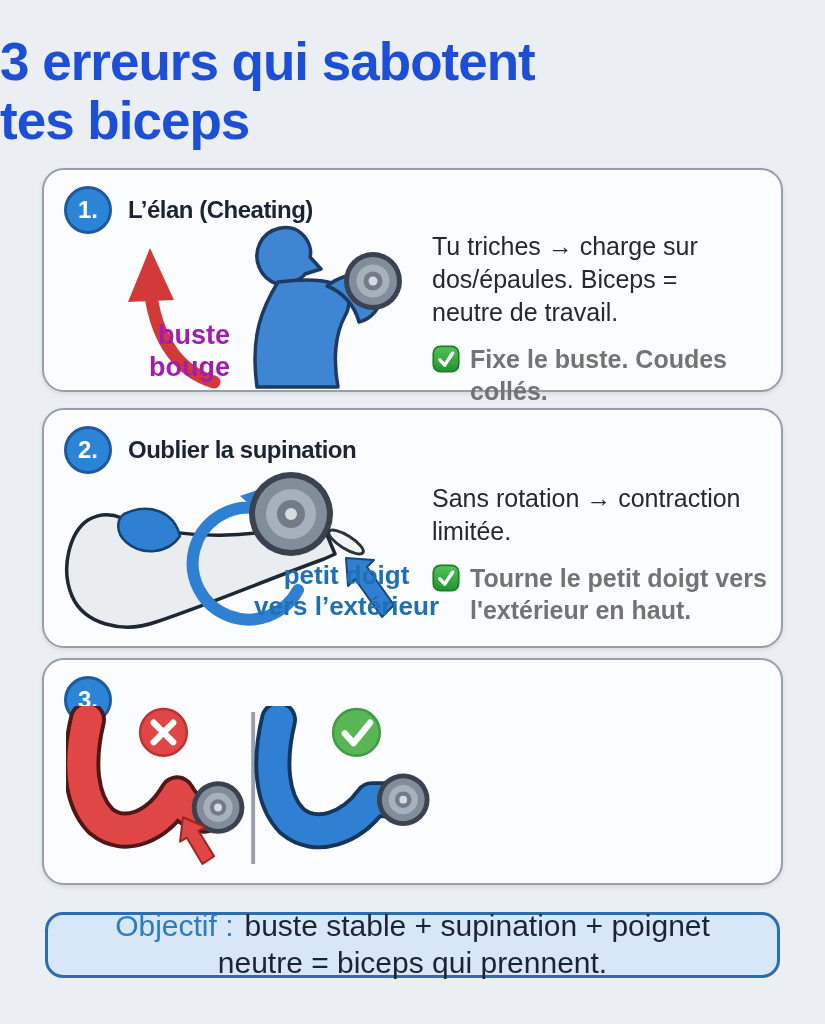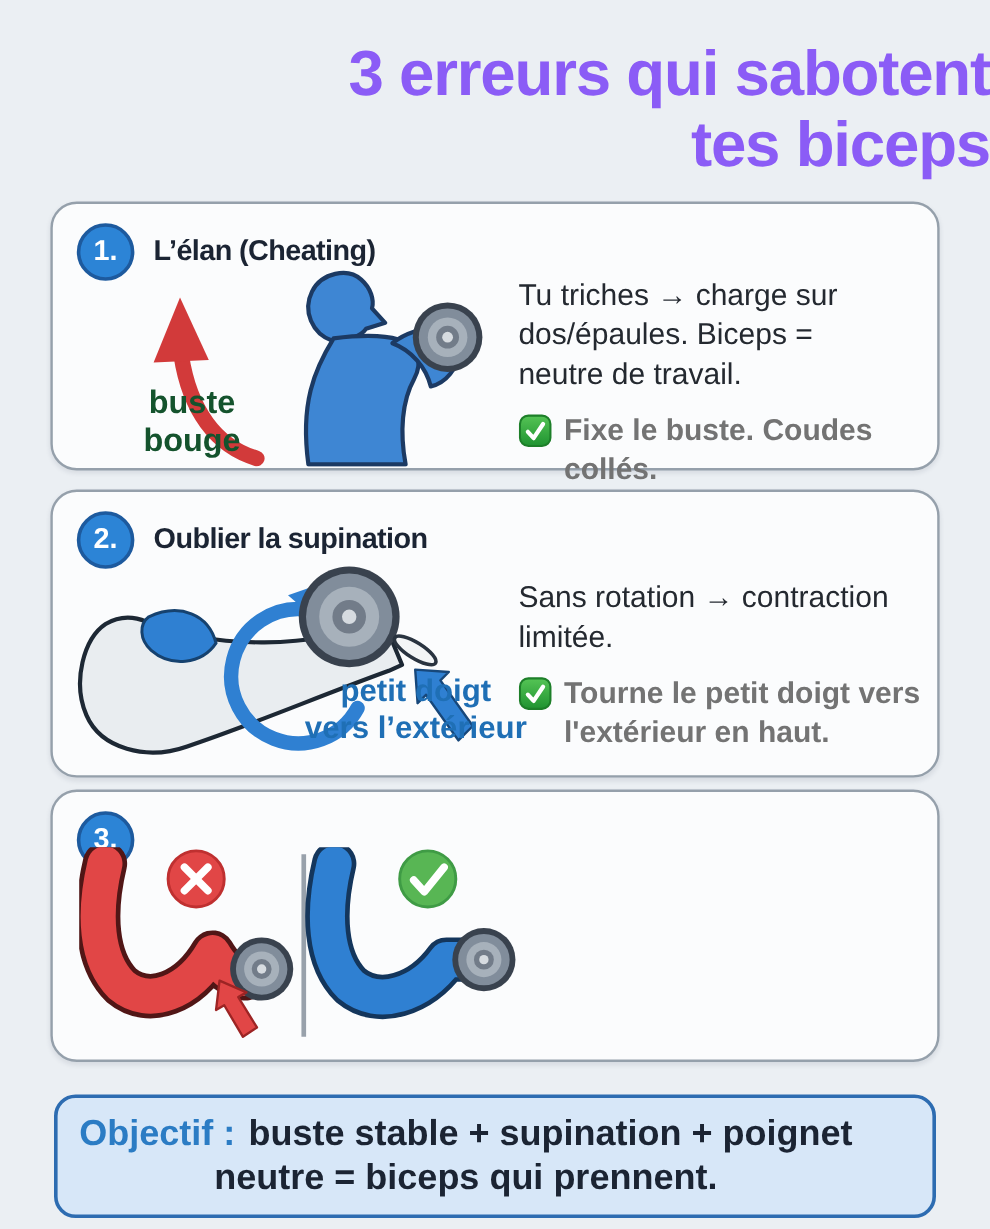--- a/index.html
+++ b/index.html
@@ -5,23 +5,23 @@
   * { margin:0; padding:0; box-sizing:border-box; }
   html,body { width:825px; height:1024px; }
   body {
     position:relative;
     background:#ebeff3;
     font-family:"Liberation Sans", sans-serif;
     overflow:hidden;
   }
   .page-title {
     position:absolute; top:32px; left:0; right:0;
-    text-align:right;
+    text-align:left;
     font-size:53px; font-weight:800; letter-spacing:-1px;
-    color:#8b5cf6; line-height:1.12;
+    color:#1d4ed8; line-height:1.12;
     white-space:pre-line;
   }
   .card {
     position:absolute; left:42px; width:741px;
     background:#fbfcfd;
     border:2.5px solid #95a0ab;
     border-radius:22px;
     box-shadow:0 2px 4px rgba(27,40,65,.10);
   }
   #card-1 { top:168px; height:224px; }
@@ -42,41 +42,41 @@
     font-size:24px; font-weight:800; color:#1b2433; letter-spacing:-0.5px;
   }
   .illus { position:absolute; }
   #illus-1 { left:20px; top:54px; width:350px; height:165px; }
   #illus-2 { left:14px; top:46px; width:360px; height:185px; }
   #illus-3 { left:22px; top:46px; width:385px; height:164px; }
   .illus-label {
     position:absolute; font-weight:800; white-space:pre-line;
     text-align:center; line-height:1.18;
   }
-  #illus-label-1 { left:46px; top:150px; width:140px; font-size:27px; color:#14532d; }
+  #illus-label-1 { left:46px; top:150px; width:140px; font-size:27px; color:#a21caf;text-align:right; }
   #illus-label-2 { left:205px; top:150px; width:195px; font-size:26px; color:#1f6fb5; }
   .text-col { position:absolute; left:388px; width:352px; }
   #text-col-1 { top:60px; }
   #text-col-2 { top:72px; }
   #text-col-3 { top:48px; }
   .body-text {
     font-size:25px; color:#242930; line-height:1.32; white-space:pre-line;
   }
   .tip-row { display:flex; gap:10px; margin-top:14px; align-items:flex-start; }
   .check-icon { flex:none; margin-top:2px; }
   .tip-text {
     font-size:25px; font-weight:700; color:#737373;
     line-height:1.28; white-space:pre-line;
   }
   .footer-banner {
-    position:absolute; top:912px; left:45px; width:735px; height:103px;
+    position:absolute; top:912px; left:45px; width:735px; height:66px;
     background:#d7e7f8; border:3.5px solid #2d6cb1; border-radius:18px;
-    display:flex; align-items:center; 
+    display:flex; align-items:center; justify-content:center;
     text-align:center; padding:0 18px;
-    font-size:30px; font-weight:700; color:#1b2433; line-height:1.22;
+    font-size:30px; font-weight:400; color:#1b2433; line-height:1.22;
   }
   .footer-label { color:#2b7cc4; margin-right:11px; }
   .footer-text { white-space:pre-line; }
 </style>
 </head>
 <body>
 
 <h1 class="page-title">3 erreurs qui sabotent
 tes biceps</h1>
 

